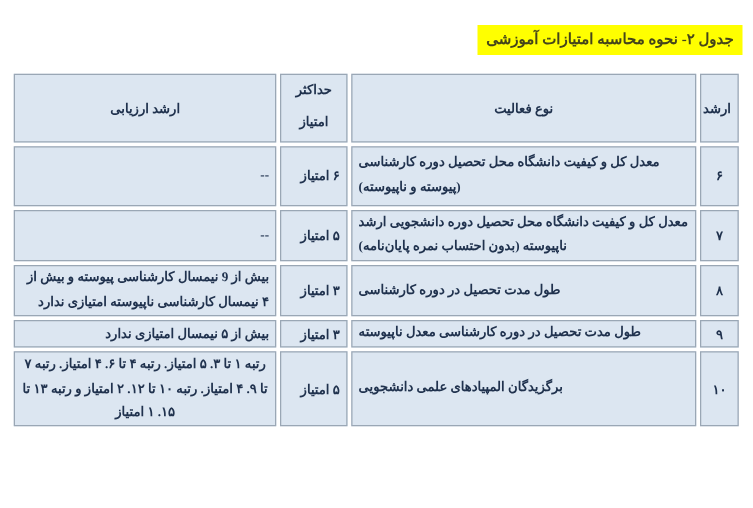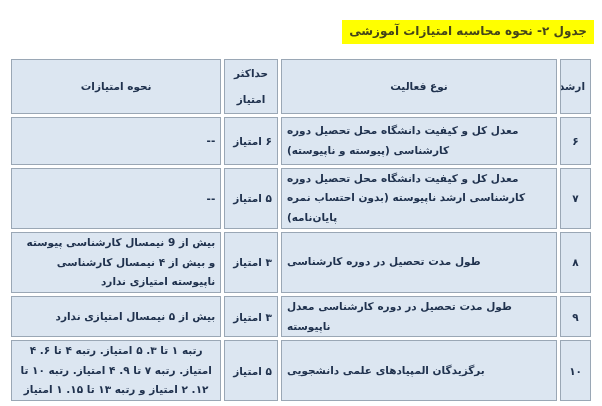--- a/index.html
+++ b/index.html
@@ -1,17 +1,17 @@
 <!DOCTYPE html>
 <html lang="fa" dir="rtl"><head>
 <meta charset="utf-8">
 <style>
   html,body{margin:0;padding:0;background:#ffffff;}
   body{width:602px;height:406px;overflow:hidden;font-family:"DejaVu Sans",sans-serif;}
-  .page{position:relative;width:602px;height:296px;direction:rtl;background:#ffffff;}
+  .page{position:relative;width:602px;height:296px;direction:rtl;background:#ffffff;font-family:Liberation Serif, serif;}
 
   .doc-title{
     position:absolute;top:20px;right:8px;
     background:#ffff00;color:#45451a;
     font-size:12px;font-weight:bold;
     padding:3px 7px 4px 7px;line-height:1.4;
   }
 
   table.scores{
     position:absolute;top:56px;right:8px;width:586px;
@@ -55,33 +55,33 @@
         <col class="c-act">
         <col class="c-score">
         <col class="c-eval">
     </colgroup>
 
     <tbody>
         <tr class="h-head">
       <td class="head">ارشد</td>
       <td class="head">نوع فعالیت</td>
       <td class="head-score">حداکثر امتیاز</td>
-      <td class="head">نحوه امتیازات</td>
+      <td class="head">ارشد ارزیابی</td>
     </tr>
 
     <tr class="h-r0">
       <td class="num">۶</td>
       <td class="act">معدل کل و کیفیت دانشگاه محل تحصیل دوره کارشناسی (پیوسته و ناپیوسته)</td>
       <td class="score">۶ امتیاز</td>
       <td class="eval">--</td>
     </tr>
 
     <tr class="h-r1">
       <td class="num">۷</td>
-      <td class="act">معدل کل و کیفیت دانشگاه محل تحصیل دوره کارشناسی ارشد ناپیوسته (بدون احتساب نمره پایان‌نامه)</td>
+      <td class="act">معدل کل و کیفیت دانشگاه محل تحصیل دوره دانشجویی ارشد ناپیوسته (بدون احتساب نمره پایان‌نامه)</td>
       <td class="score">۵ امتیاز</td>
       <td class="eval">--</td>
     </tr>
 
     <tr class="h-r2">
       <td class="num">۸</td>
       <td class="act">طول مدت تحصیل در دوره کارشناسی</td>
       <td class="score">۳ امتیاز</td>
       <td class="eval">بیش از 9 نیمسال کارشناسی پیوسته و بیش از ۴ نیمسال کارشناسی ناپیوسته امتیازی ندارد</td>
     </tr>

